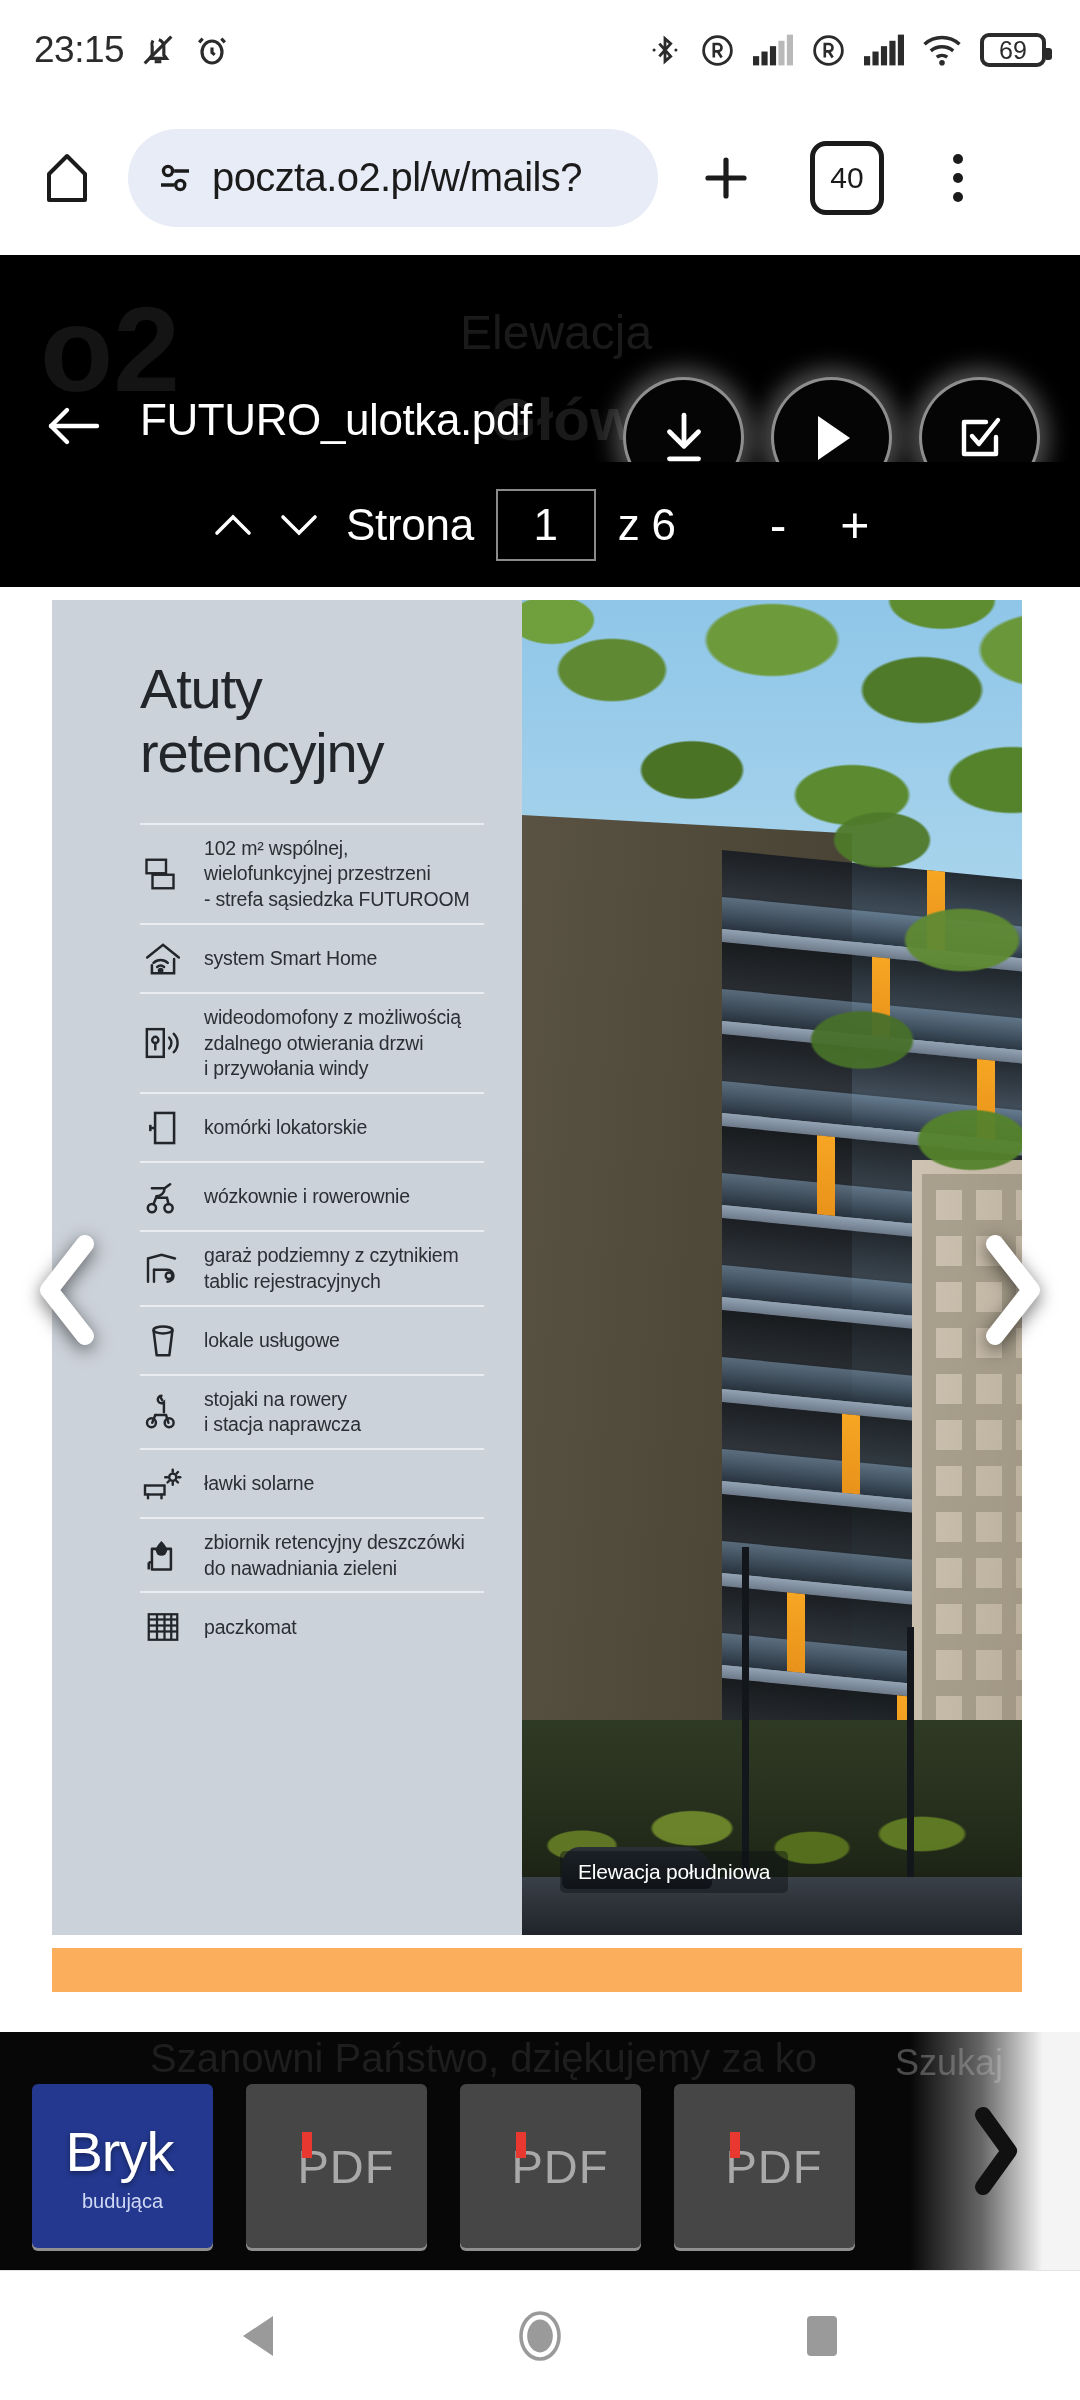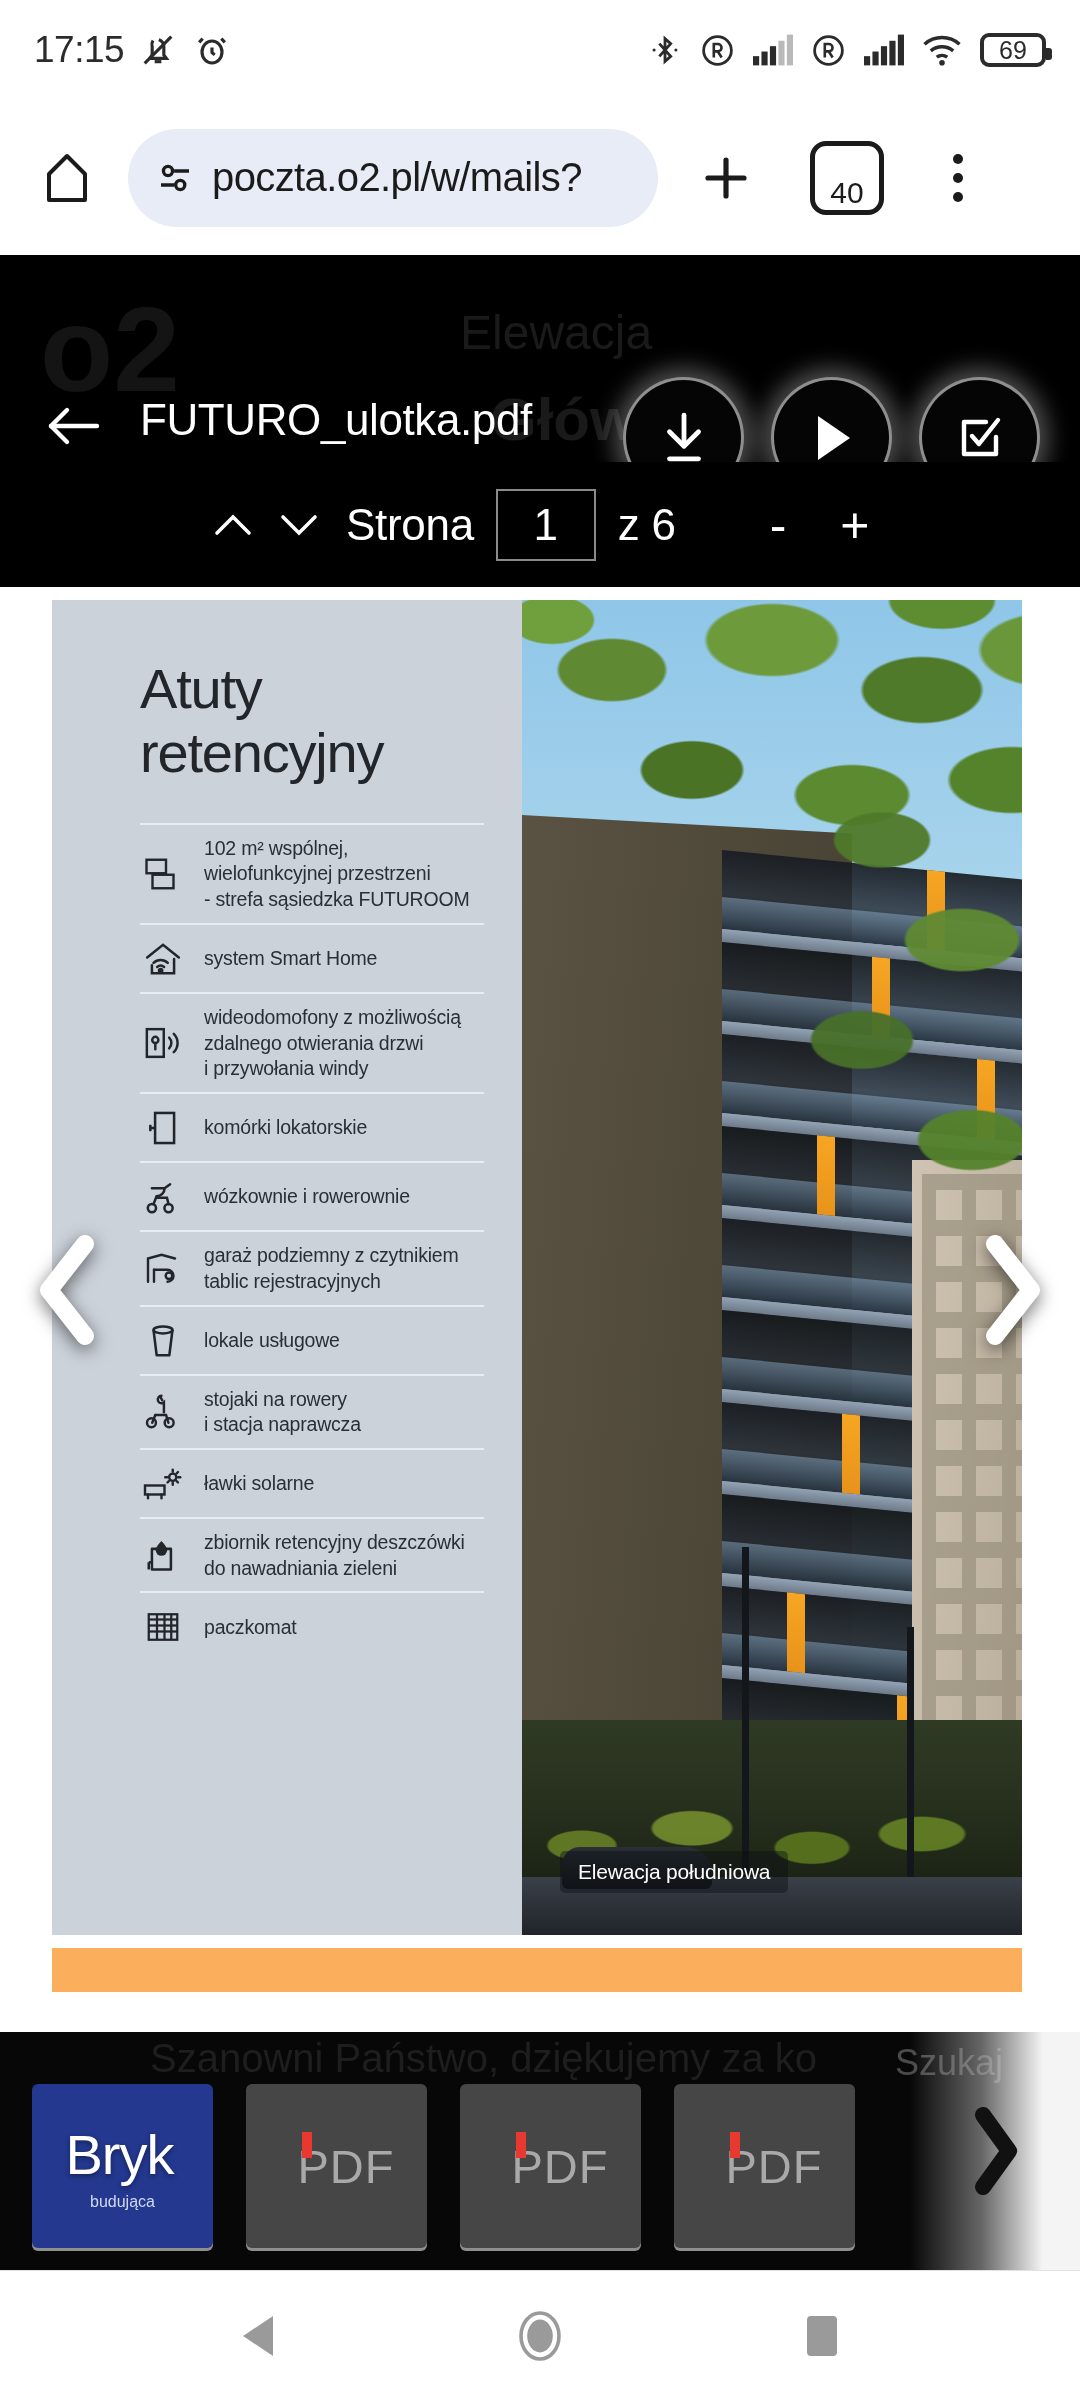--- a/index.html
+++ b/index.html
@@ -23,21 +23,21 @@
   
   .browserbar { position:absolute; top:100px; left:0; width:1080px; height:155px;
     background:#fff; display:flex; align-items:center; padding:0 28px; gap:22px; }
   .home-btn { width:78px; height:78px; display:flex; align-items:center; justify-content:center; }
   .omnibox { flex:0 0 auto; width:530px; height:98px; background:#e8ecf6;
     border-radius:49px; display:flex; align-items:center; padding:0 26px; gap:16px; overflow:hidden; }
   .omnibox-url { font-size:40px; color:#1b1b1b; white-space:nowrap;
     overflow:hidden; letter-spacing:-.6px; }
   .plus-btn { width:92px; height:92px; display:flex; align-items:center; justify-content:center; }
   .tabcount { width:74px; height:74px; margin-left:16px; border:5px solid #1b1b1b;
-    border-radius:16px; display:flex; align-items:flex-end; justify-content:center; }
+    border-radius:16px; display:flex; align-items:center; justify-content:center; }
   .tabcount span { font-size:30px; color:#1b1b1b; font-weight:400; }
   .menu-btn { width:80px; height:86px; margin-left:12px; display:flex;
     flex-direction:column; align-items:center; justify-content:center; gap:9px; }
   .menu-btn i { width:10px; height:10px; border-radius:50%; background:#1b1b1b; display:block; }
 
   
   .pdf-header { position:absolute; top:255px; left:0; width:1080px; height:207px;
     background:#000; overflow:hidden; }
   .ghost { position:absolute; color:#1d1d1d; white-space:nowrap; pointer-events:none; }
   .ghost-o2 { left:40px; top:25px; font-size:120px; font-weight:700; color:#141414; }
@@ -164,21 +164,21 @@
     color:#1e1e1e; white-space:nowrap; }
   .ghost-szukaj { position:absolute; left:895px; top:10px; font-size:36px;
     color:#4a4a4a; white-space:nowrap; }
   .thumbs { position:absolute; left:32px; top:52px; display:flex; gap:33px; }
   .thumb { width:181px; height:164px; border-radius:6px; position:relative;
     display:flex; align-items:center; justify-content:center; overflow:hidden;
     box-shadow:0 3px 0 rgba(255,255,255,.55); }
   .thumb-brand { background:#23388e; flex-direction:column; gap:6px; }
   .thumb-brand .b1 { font-size:56px; color:#fff; letter-spacing:-1px;
     text-shadow:0 2px 5px rgba(0,0,0,.4); margin-left:-6px; }
-  .thumb-brand .b2 { font-size:16px; color:#cfd8f5; }
+  .thumb-brand .b2 { font-size:20px; color:#cfd8f5; }
   .thumb-pdf { background:#464646; }
   .thumb-pdf .lbl { font-size:47px; color:#a9a9a9; letter-spacing:1px;margin-left:19px; }
   .thumb-pdf .dot { position:absolute; left:56px; top:48px; width:10px; height:26px;
     background:#e8382f; }
   .strip-next { position:absolute; right:0; top:0; width:170px; height:238px;
     background:linear-gradient(90deg,rgba(7,7,7,0) 0%,rgba(180,180,180,.55) 42%,#f4f4f4 78%);
     display:flex; align-items:center; justify-content:center; }
 
   
   .navbar { position:absolute; top:2270px; left:0; width:1080px; height:130px;
@@ -186,21 +186,21 @@
     border-top:1px solid #e2e2e2; }
   .nb { width:86px; height:86px; display:flex; align-items:center; justify-content:center; }
 </style>
 </head>
 <body>
 
 <div class="screen">
 
   <div class="statusbar">
     <div class="sb-left">
-      <div class="sb-time">17:15</div>
+      <div class="sb-time">23:15</div>
       <svg class="sb-ico" width="40" height="40" viewBox="0 0 24 24" fill="none" stroke="#2b2b2b" stroke-width="1.9">
         <path d="M7 17h10l-1.5-2V10a4.5 4.5 0 0 0-3-4.2"></path>
           <path d="M9 6.3A4.5 4.5 0 0 0 8.5 10v5L7 17"></path>
         <line x1="4" y1="20" x2="20" y2="4"></line>
           <line x1="10" y1="19" x2="14" y2="19"></line>
       </svg>
       <svg class="sb-ico" width="40" height="40" viewBox="0 0 24 24" fill="none" stroke="#2b2b2b" stroke-width="1.9">
         <ellipse cx="12" cy="13.2" rx="6" ry="6.6"></ellipse>
           <path d="M12 10.5v3l1.6 1.4"></path>
         <path d="M6.4 5.2 4.3 7.4"></path>

